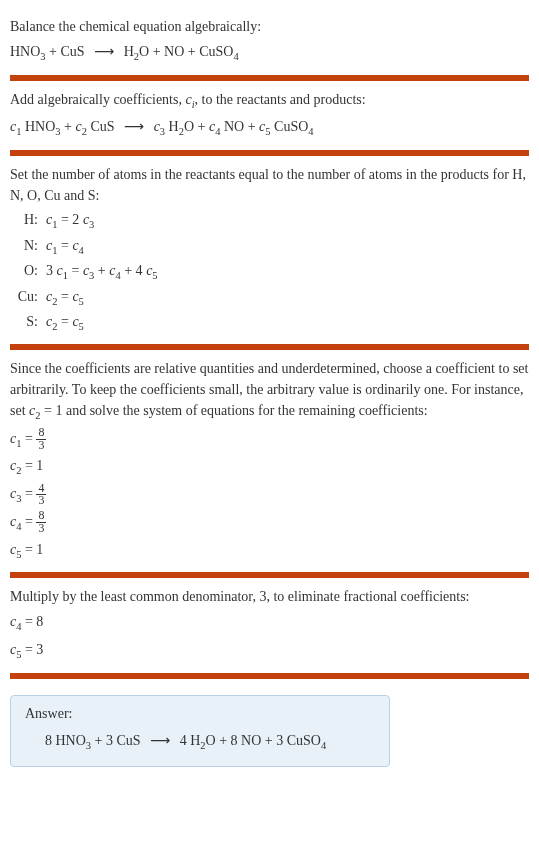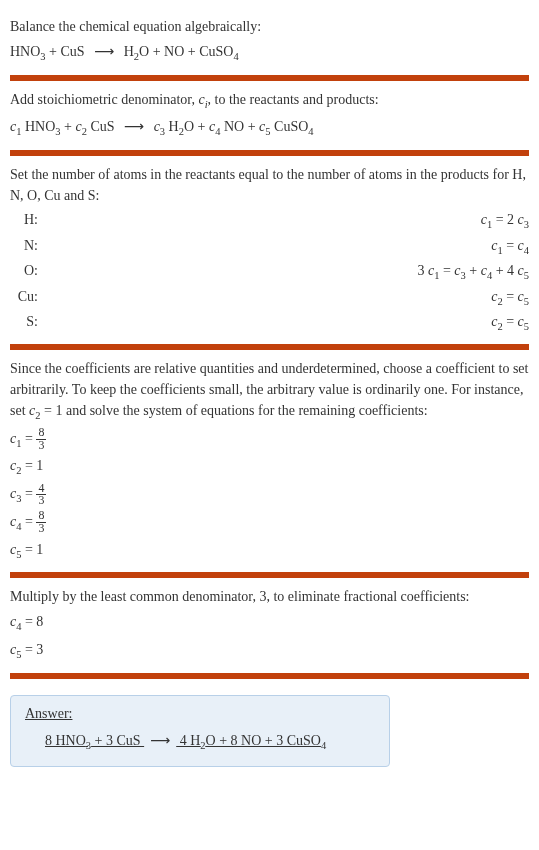--- a/index.html
+++ b/index.html
@@ -41,21 +41,20 @@
       display: flex;
       line-height: 1.7;
     }
     .table-label {
       width: 36px;
       text-align: right;
       padding-right: 8px;
     }
     .table-value {
       flex: 1;
-      text-align: right;
     }
     .coeff-line {
       line-height: 1.9;
     }
     .frac {
       display: inline-block;
       vertical-align: middle;
       text-align: center;
       font-size: 0.85em;
       line-height: 1;
@@ -70,21 +69,20 @@
       padding: 0 2px;
     }
     .answer-box {
       background: #e8f0f8;
       border: 1px solid #b8d0e8;
       border-radius: 4px;
       padding: 10px 14px;
       margin-top: 8px;
       display: inline-block;
       min-width: 380px;
-      text-decoration: underline;
     }
     .answer-label {
       margin-bottom: 6px;
     }
     .answer-eq {
       padding-left: 20px;
     }
     .italic {
       font-style: italic;
     }
@@ -94,21 +92,21 @@
 
 <div class="section">
   <div class="text-line">Balance the chemical equation algebraically:</div>
   <div class="equation">
     <span>HNO</span><sub>3</sub><span> + CuS </span><span class="arrow">⟶</span><span> H</span><sub>2</sub><span>O + NO + CuSO</span><sub>4</sub>
   </div>
 </div>
 
 <div class="section">
   <div class="text-line">
-    <span>Add stoichiometric denominator, </span><span class="italic">c</span><sub class="italic">i</sub><span>, to the reactants and products:</span>
+    <span>Add algebraically coefficients, </span><span class="italic">c</span><sub class="italic">i</sub><span>, to the reactants and products:</span>
   </div>
   <div class="equation">
     <span class="italic">c</span><sub>1</sub><span> HNO</span><sub>3</sub><span> + </span><span class="italic">c</span><sub>2</sub><span> CuS </span><span class="arrow">⟶</span><span> </span><span class="italic">c</span><sub>3</sub><span> H</span><sub>2</sub><span>O + </span><span class="italic">c</span><sub>4</sub><span> NO + </span><span class="italic">c</span><sub>5</sub><span> CuSO</span><sub>4</sub>
   </div>
 </div>
 
 <div class="section">
   <div class="text-line">Set the number of atoms in the reactants equal to the number of atoms in the products for H, N, O, Cu and S:</div>
   <div class="table-row">
     <div class="table-label">H:</div>

